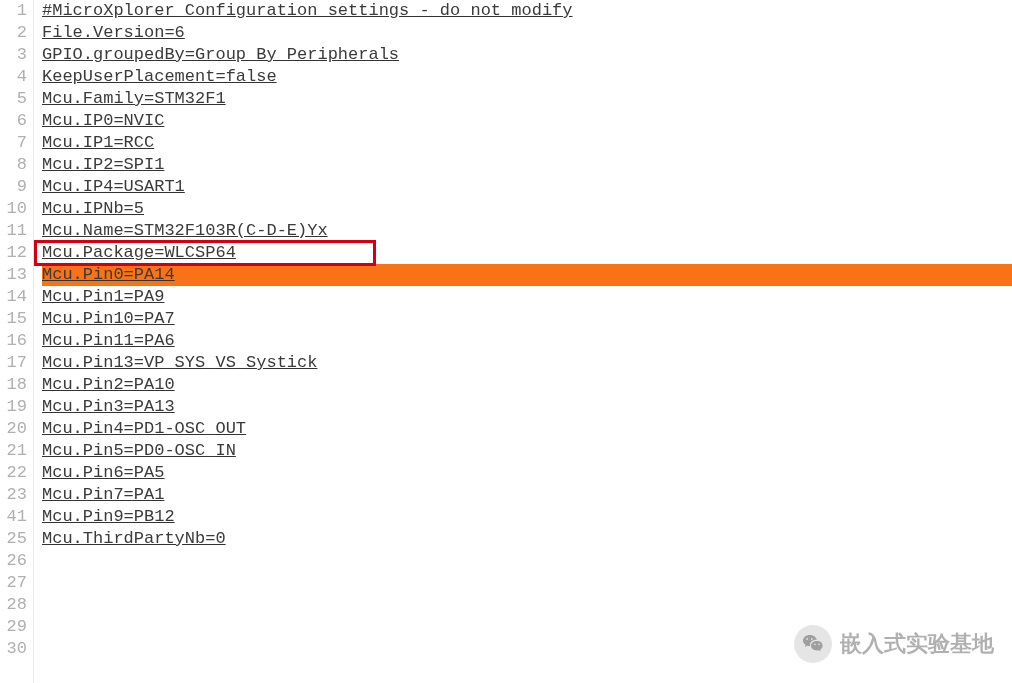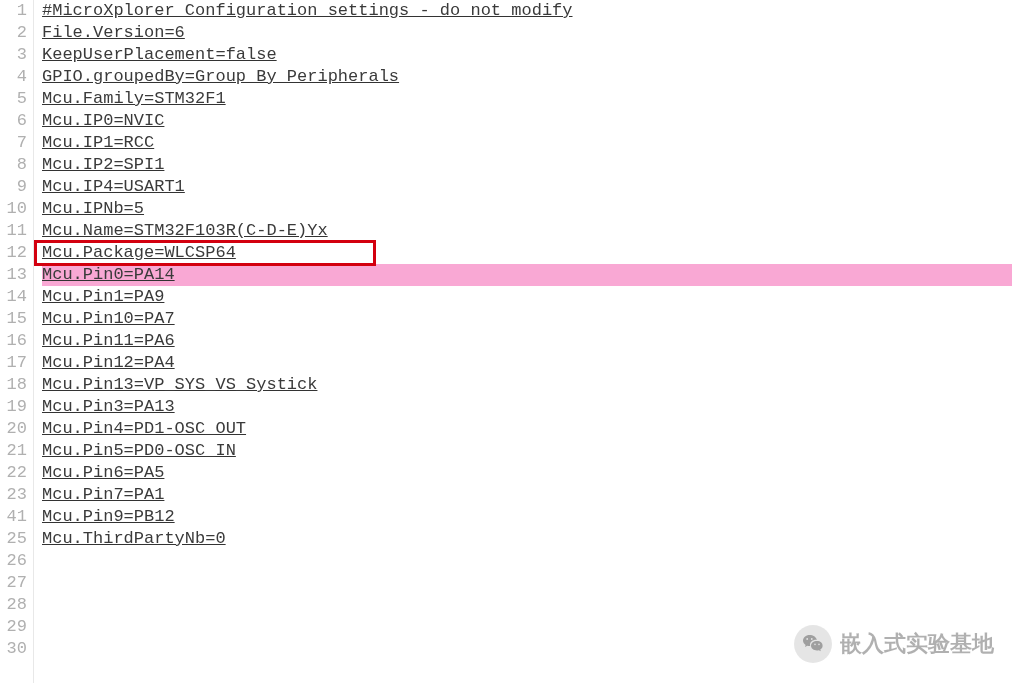--- a/index.html
+++ b/index.html
@@ -44,21 +44,21 @@
       text-decoration: underline;
     }
     .line {
       height: 22px;
       line-height: 22px;
       white-space: pre;
       color: #3a3a3a;
       position: relative;
     }
     .line.highlight {
-      background: #f9a8d4;
+      background: #f97316;
     }
     .redbox {
       position: absolute;
       left: 34px;
       top: calc(22px * 11 - 2px);
       width: 342px;
       height: 26px;
       border: 3px solid #d3000f;
       pointer-events: none;
       z-index: 5;
@@ -125,36 +125,36 @@
       <span class="ln">25</span>
       <span class="ln">26</span>
       <span class="ln">27</span>
       <span class="ln">28</span>
       <span class="ln">29</span>
       <span class="ln">30</span>
     </div>
   <div class="content" id="content">
       <div class="line">#MicroXplorer Configuration settings - do not modify</div>
       <div class="line">File.Version=6</div>
+      <div class="line">GPIO.groupedBy=Group By Peripherals</div>
       <div class="line">KeepUserPlacement=false</div>
-      <div class="line">GPIO.groupedBy=Group By Peripherals</div>
       <div class="line">Mcu.Family=STM32F1</div>
       <div class="line">Mcu.IP0=NVIC</div>
       <div class="line">Mcu.IP1=RCC</div>
       <div class="line">Mcu.IP2=SPI1</div>
       <div class="line">Mcu.IP4=USART1</div>
       <div class="line">Mcu.IPNb=5</div>
       <div class="line">Mcu.Name=STM32F103R(C-D-E)Yx</div>
       <div class="line">Mcu.Package=WLCSP64</div>
       <div class="line highlight">Mcu.Pin0=PA14</div>
       <div class="line">Mcu.Pin1=PA9</div>
       <div class="line">Mcu.Pin10=PA7</div>
       <div class="line">Mcu.Pin11=PA6</div>
-      <div class="line">Mcu.Pin12=PA4</div>
       <div class="line">Mcu.Pin13=VP_SYS_VS_Systick</div>
+      <div class="line">Mcu.Pin2=PA10</div>
       <div class="line">Mcu.Pin3=PA13</div>
       <div class="line">Mcu.Pin4=PD1-OSC_OUT</div>
       <div class="line">Mcu.Pin5=PD0-OSC_IN</div>
       <div class="line">Mcu.Pin6=PA5</div>
       <div class="line">Mcu.Pin7=PA1</div>
       <div class="line">Mcu.Pin9=PB12</div>
       <div class="line">Mcu.ThirdPartyNb=0</div>
     </div>
   <div class="redbox"></div>
 

